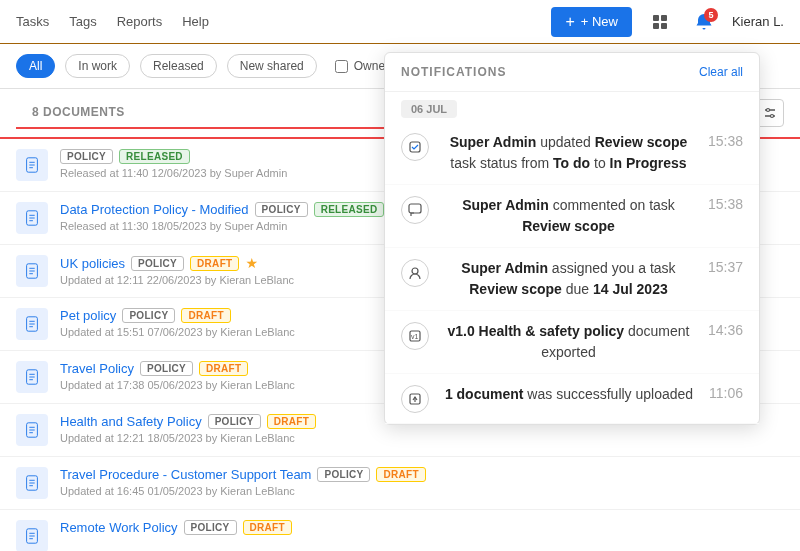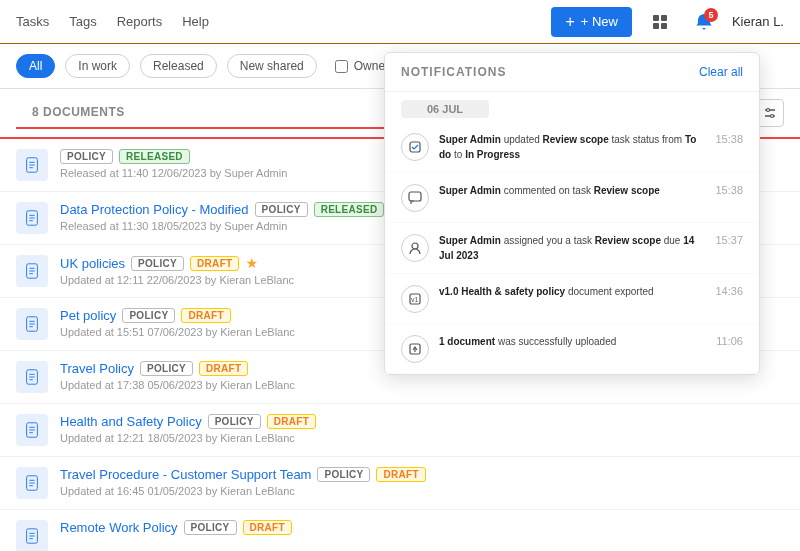--- a/index.html
+++ b/index.html
@@ -43,26 +43,26 @@
     .content-header .doc-count-label { font-size: 12px; font-weight: 600; color: #888; text-transform: uppercase; letter-spacing: 0.5px; flex: 1; }
     .view-controls { display: flex; align-items: center; gap: 8px; }
     .view-btn { display: flex; align-items: center; gap: 4px; font-size: 12px; color: #555; cursor: pointer; border: 1px solid #d0d0d0; padding: 3px 10px; border-radius: 4px; background: #fff; }
     .filter-adjust-btn { width: 28px; height: 28px; display: flex; align-items: center; justify-content: center; border: 1px solid #d0d0d0; border-radius: 4px; cursor: pointer; color: #555; background: #fff; }
 
     
     .notifications-panel { position: absolute; top: 52px; right: 40px; width: 376px; background: #fff; border: 1px solid #e0e0e0; border-radius: 6px; box-shadow: 0 4px 20px rgba(0,0,0,0.15); z-index: 100; }
     .notif-header { display: flex; align-items: center; justify-content: space-between; padding: 12px 16px; border-bottom: 1px solid #f0f0f0; }
     .notif-title { font-size: 12px; font-weight: 700; color: #888; letter-spacing: 1px; text-transform: uppercase; }
     .clear-all-btn { font-size: 12px; color: #1a73e8; cursor: pointer; background: none; border: none; }
-    .notif-date-badge { background: #f0f0f0; color: #888; font-size: 11px; font-weight: 600; padding: 3px 26px; margin: 8px 16px 4px; border-radius: 4px; display: inline-block; }
+    .notif-date-badge { background: #f0f0f0; color: #888; font-size: 11px; font-weight: 600; padding: 3px 10px; margin: 8px 16px 4px; border-radius: 4px; display: inline-block; }
     .notif-item { display: flex; align-items: flex-start; padding: 10px 16px; border-bottom: 1px solid #f9f9f9; gap: 10px; }
     .notif-icon { width: 28px; height: 28px; border: 1px solid #d0d0d0; border-radius: 50%; display: flex; align-items: center; justify-content: center; flex-shrink: 0; margin-top: 1px; }
-    .notif-text { flex: 1; font-size: 10px; color: #444; line-height: 1.5; }
+    .notif-text { flex: 1; font-size: 14px; color: #444; line-height: 1.5; text-align: center; }
     .notif-text strong { font-weight: 600; color: #222; }
-    .notif-time { font-size: 11px; color: #aaa; flex-shrink: 0; margin-top: 1px; }
+    .notif-time { font-size: 14px; color: #aaa; flex-shrink: 0; margin-top: 1px; }
   </style>
 </head>
 <body>
 
 <div class="top-nav">
   <div class="nav-links">
     <a class="nav-link">Tasks</a>
     <a class="nav-link">Tags</a>
     <a class="nav-link">Reports</a>
     <a class="nav-link">Help</a>

